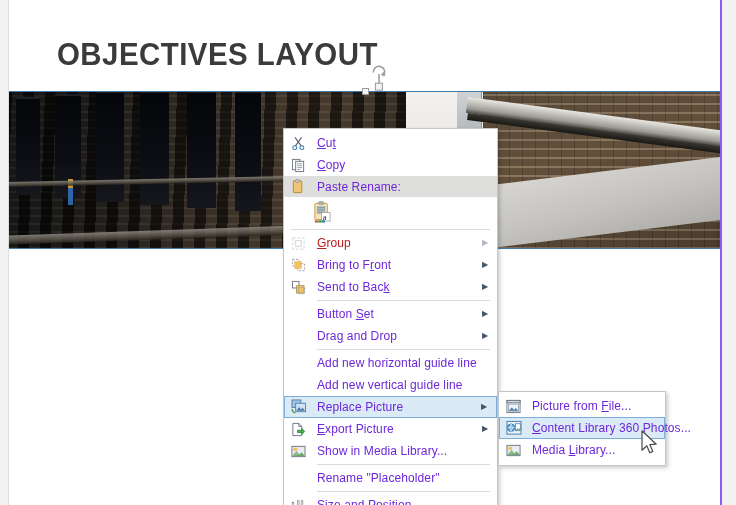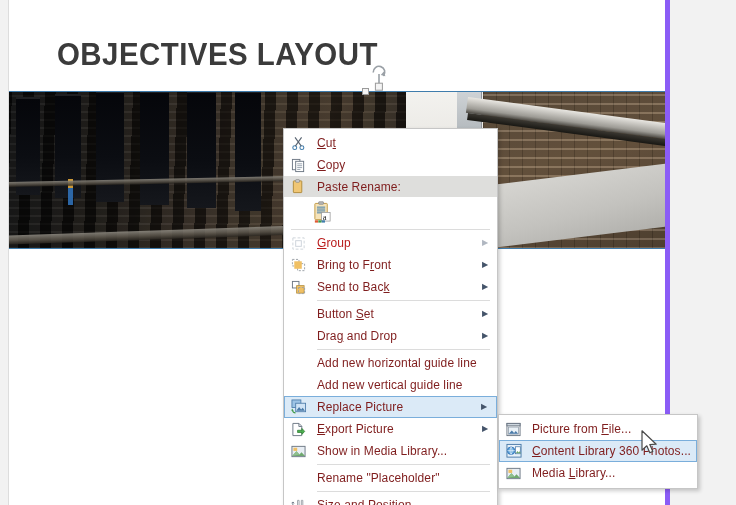--- a/index.html
+++ b/index.html
@@ -14,25 +14,25 @@
     background: #f2f2f2;
     font-family: "Liberation Sans", sans-serif;
     position: relative;
   }
 
   
   #slide-canvas {
     position: absolute;
     left: 8px;
     top: 0;
-    width: 662px;
+    width: 714px;
     height: 505px;
     background: #ffffff;
     border-left: 1px solid #dddddd;
-    border-right: 5px solid #8b5cf6;
+    border-right: 2px solid #8b5cf6;
     box-sizing: border-box;
     overflow: hidden;
   }
 
   #slide-title {
     position: absolute;
     left: 48px;
     top: 36px;
     font-family: "Liberation Sans Narrow", "Liberation Sans", sans-serif;
     font-size: 32px;
@@ -180,22 +180,22 @@
     box-sizing: border-box;
   }
   #context-menu {
     left: 283px;
     top: 128px;
     width: 215px;
     padding-top: 3px;
   }
   #submenu {
     left: 498px;
-    top: 414px;
-    width: 200px;
+    top: 391px;
+    width: 168px;
     padding: 3px 0 4px 0;
   }
 
   .menu-row {
     position: relative;
     display: flex;
     align-items: center;
     height: 22px;
     padding: 0 6px 0 0;
     white-space: nowrap;
@@ -205,21 +205,21 @@
     width: 28px;
     min-width: 28px;
     height: 22px;
     display: flex;
     align-items: center;
     justify-content: center;
   }
   .menu-row .label {
     flex: 1;
     font-size: 12px;
-    color: #7f1d1d;
+    color: #6d28d9;
     padding-left: 5px;
     letter-spacing: 0.1px;
   }
   .menu-row .arrow {
     width: 12px;
     text-align: center;
     font-size: 8px;
     color: #44546a;
     line-height: 1;
   }

